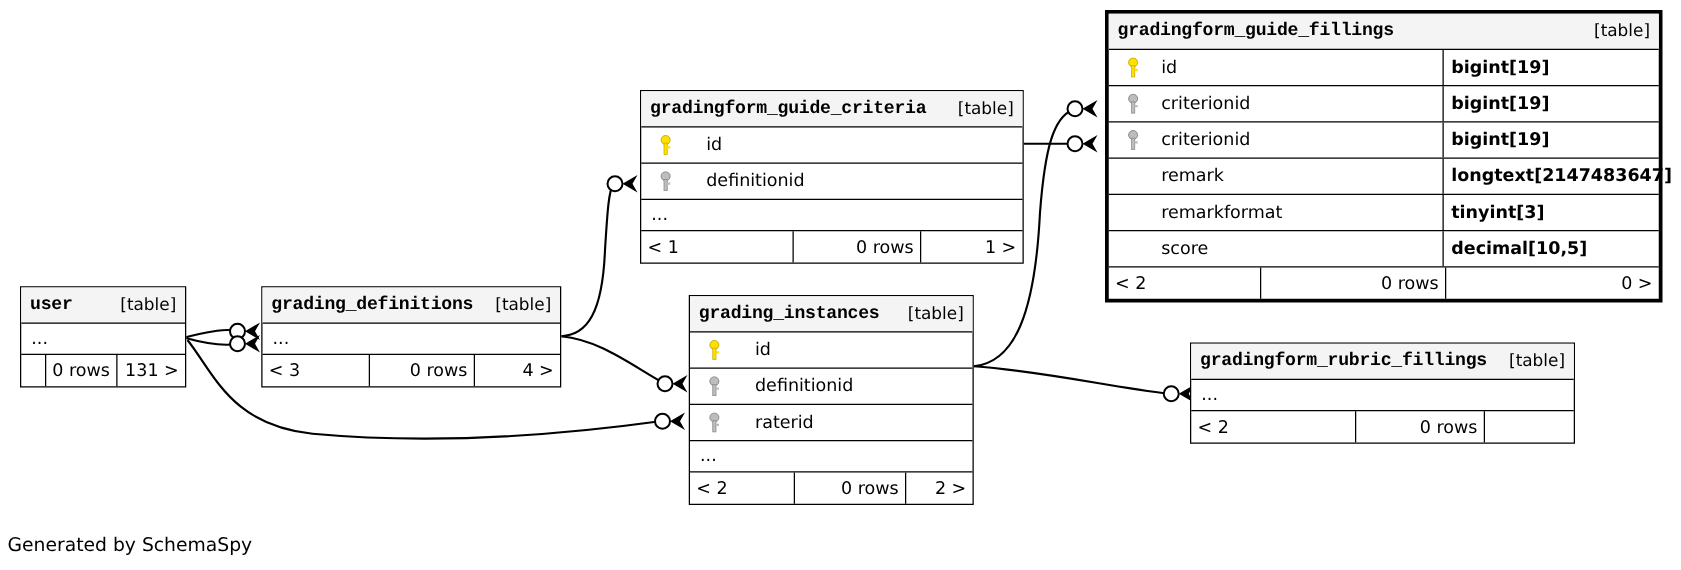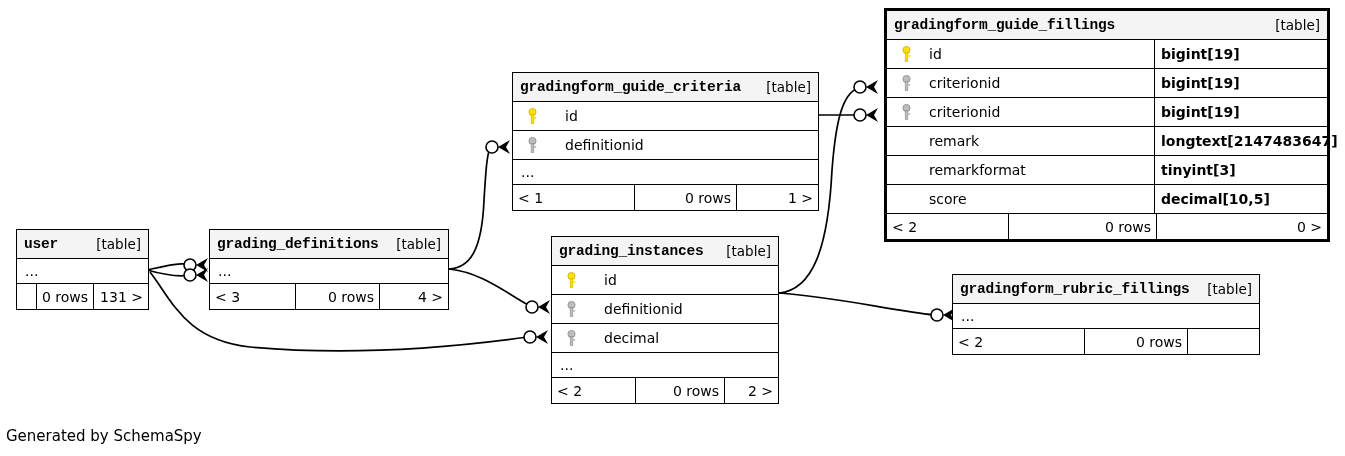--- a/index.html
+++ b/index.html
@@ -349,21 +349,21 @@
 
     <div class="tbl-row">
       <div class="col-name">
         <span class="key-slot">
           <svg width="11" height="17" viewBox="0 0 11 17">
             <circle cx="5.5" cy="4" r="3.6" fill="#bdbdbd" stroke="#8a8a8a" stroke-width="0.8"></circle>
             <rect x="4.2" y="6.5" width="2.6" height="9" fill="#bdbdbd" stroke="#8a8a8a" stroke-width="0.6"></rect>
             <rect x="6.6" y="9" width="2.6" height="1.8" fill="#bdbdbd"></rect>
           </svg>
         </span>
-        <span class="name-text" style="padding-left:22px">decimal</span>
+        <span class="name-text" style="padding-left:22px">raterid</span>
       </div>
     </div>
 
     <div class="tbl-row ellipsis-row">
       <div class="ellipsis-text">...</div>
     </div>
 
     <div class="tbl-foot">
       <div class="foot-cell cell-left div-right" style="width:84px">&lt; 2</div>
       <div class="foot-cell cell-right div-right" style="width:89px">0 rows</div>

